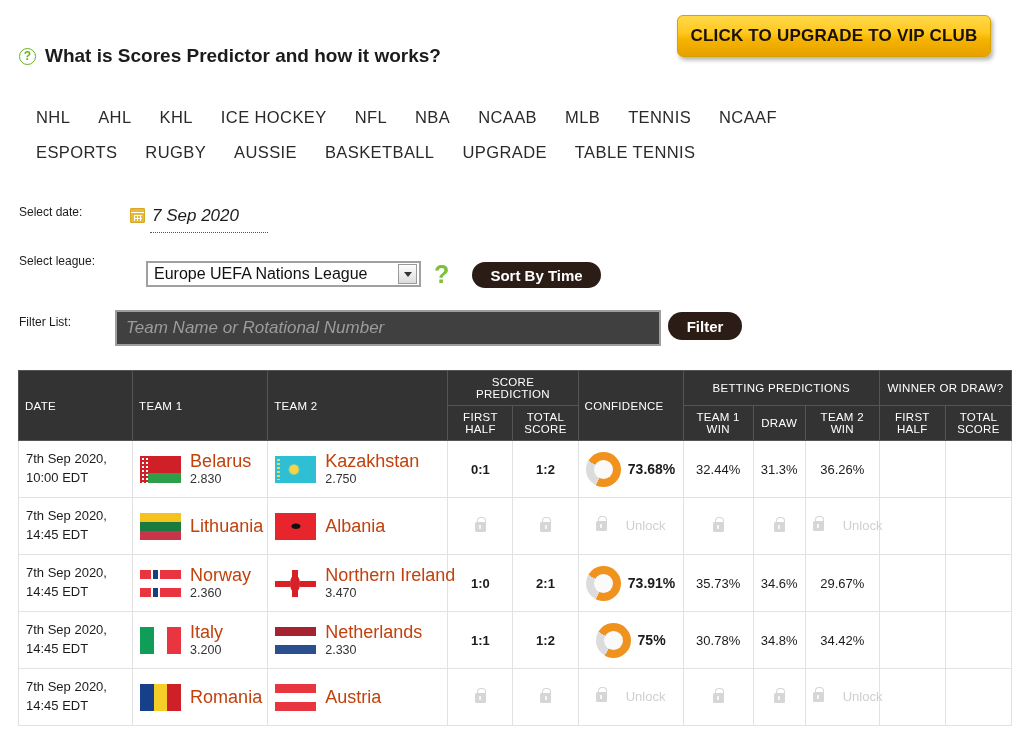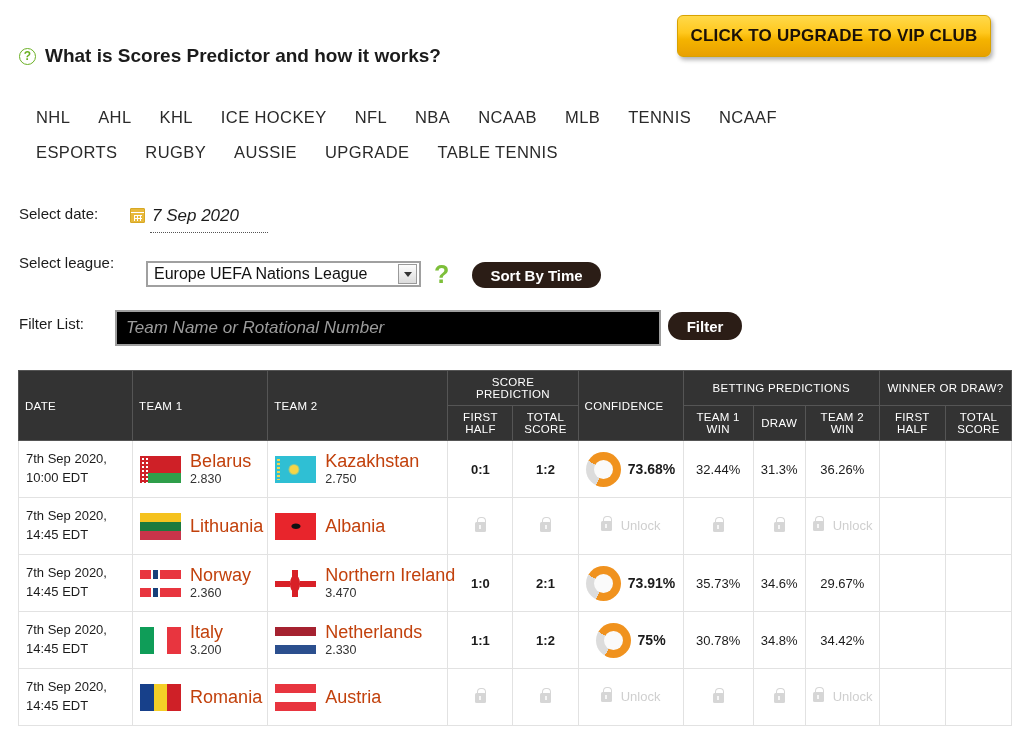--- a/index.html
+++ b/index.html
@@ -52,21 +52,21 @@
     padding: 6px 14px; white-space: nowrap; cursor: pointer;
   }
   .tab.active {
     background: #2b1d16; color: #ffffff;
     border-radius: 16px; font-weight: normal;
     padding: 7px 17px;
   }
 
   
   .ctl-label {
-    position: absolute; font-size: 15px; color: #1b1b1b;
+    position: absolute; font-size: 12px; color: #1b1b1b;
     white-space: nowrap;
   }
   #lbl-date   { top: 197px; left: 19px; }
   #lbl-league { top: 246px; left: 19px; }
   #lbl-filter { top: 307px; left: 19px; }
 
   .cal-icon {
     position: absolute; top: 200px; left: 130px;
     width: 15px; height: 15px;
     background: #e8b93c;
@@ -124,21 +124,21 @@
     border-radius: 16px; font-size: 15px; font-weight: bold;
     display: flex; align-items: center; justify-content: center;
     cursor: pointer; white-space: nowrap;
   }
   #btn-sort   { top: 254px; left: 472px; width: 129px; height: 26px; }
   #btn-filter { top: 304px; left: 668px; width: 74px;  height: 28px; }
 
   .filter-input {
     position: absolute; top: 302px; left: 115px;
     width: 546px; height: 36px;
-    border: 2px solid #9e9e9e; background: #000000;
+    border: 2px solid #9e9e9e; background: #404040;
     font-size: 17px; font-style: italic; color: #9b9b9b;
     padding: 0 9px; font-family: "Liberation Sans", sans-serif;
   }
   .filter-input::placeholder { color: #9b9b9b; font-style: italic; opacity: 1; }
 
   
   .tbl-wrap { position: absolute; top: 362px; left: 18px; width: 994px; }
   table.preds { border-collapse: collapse; width: 994px; table-layout: fixed; }
   table.preds thead th {
     background: #333333; color: #ffffff;
@@ -187,21 +187,21 @@
     width: 7px; height: 6px;
     border: 1.8px solid #d6d6d6; border-bottom: none;
     border-radius: 4px 4px 0 0;
   }
   .lock::after {
     content: ""; position: absolute; left: 4.5px; top: 3px;
     width: 2px; height: 4px; background: #f6f6f6;
   }
   .unlock-cell { text-align: center; }
   .unlock-inner {
-    display: inline-flex; align-items: center; gap: 9px;
+    display: inline-flex; align-items: center; gap: 19px;
     color: #cfcfcf; font-size: 13px;
   }
 
   
   .flag { width: 41px; height: 27px; flex: none; position: relative; overflow: hidden; }
   .flag.belarus { background: linear-gradient(to bottom,#cf2027 0 62%,#2e9e4a 62% 100%); }
   .flag.belarus::before {
     content:""; position:absolute; left:0; top:0; width:8px; height:100%;
     background:#fff;
   }
@@ -290,20 +290,21 @@
       <span class="tab">NBA</span>
       <span class="tab">NCAAB</span>
       <span class="tab">MLB</span>
       <span class="tab">TENNIS</span>
       <span class="tab">NCAAF</span>
     </div>
     <div class="tab-row">
       <span class="tab">ESPORTS</span>
       <span class="tab">RUGBY</span>
       <span class="tab">AUSSIE</span>
+      <span class="tab">BASKETBALL</span>
       <span class="tab">UPGRADE</span>
       <span class="tab">TABLE TENNIS</span>
     </div>
   </div>
 
   <span class="ctl-label" id="lbl-date">Select date:</span>
   <span class="cal-icon"></span>
   <span class="date-value">7 Sep 2020</span>
   <span class="date-underline"></span>
 

